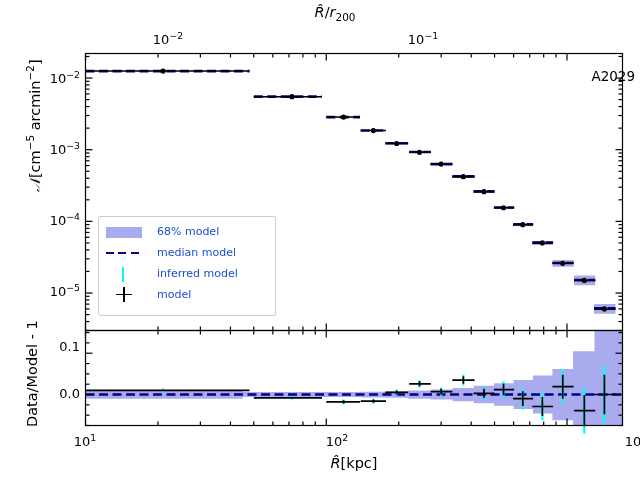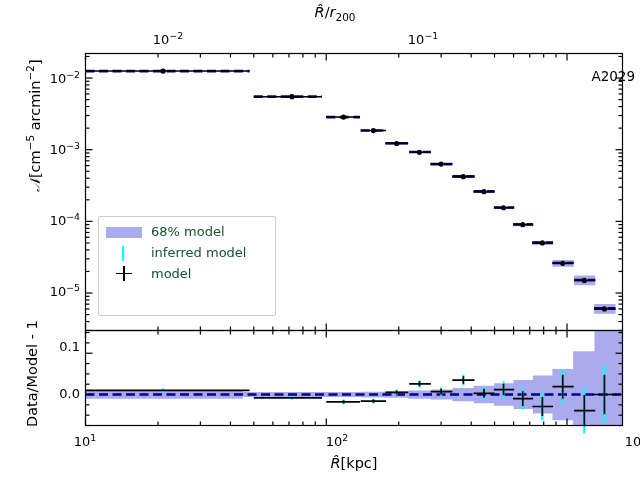--- a/index.html
+++ b/index.html
@@ -46,23 +46,24 @@
     align-items: center;
     height: 21px;
   }
   .leg-key {
     width: 38px; height: 16px;
     margin-right: 8px;
     position: relative;
     flex: none;
   }
   .leg-text {
-    font-size: 13px;
-    color: #14532d;
+    font-size: 11px;
+    color: #1d4ed8;
     line-height: 1;
+    margin-left: 6px;
   }
   .key-band {
     position: absolute; left: 1px; top: 3px;
     width: 36px; height: 11px;
     background: #aaaaee;
   }
   .key-dash {
     position: absolute; left: 1px; top: 7px;
     width: 36px; height: 2.6px;
     background: repeating-linear-gradient(to right,
@@ -320,20 +321,26 @@
 
   <div id="legend" style="left:98px; top:216px; width:178px; height:100px;">
     <div class="leg-row">
       <span class="leg-key">
           <i class="key-band"></i>
         </span>
       <span class="leg-text">68% model</span>
     </div>
     <div class="leg-row">
       <span class="leg-key">
+          <i class="key-dash"></i>
+        </span>
+      <span class="leg-text">median model</span>
+    </div>
+    <div class="leg-row">
+      <span class="leg-key">
           <i class="key-cyan"></i>
         </span>
       <span class="leg-text">inferred model</span>
     </div>
     <div class="leg-row">
       <span class="leg-key">
           <i class="key-plus-h"></i>
           <i class="key-plus-v"></i>
         </span>
       <span class="leg-text">model</span>

